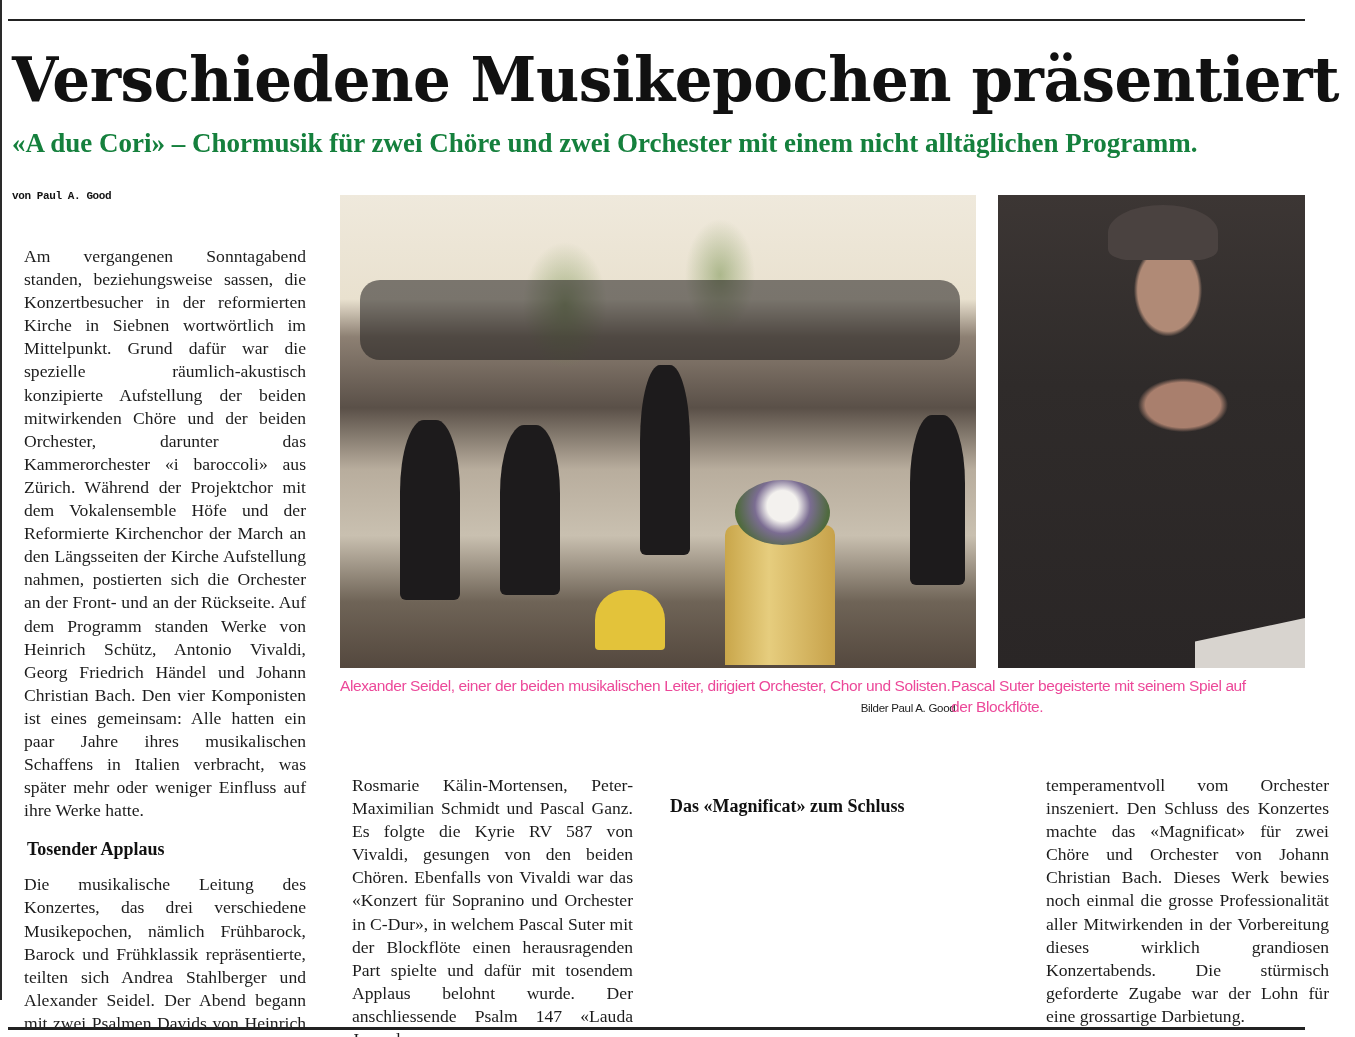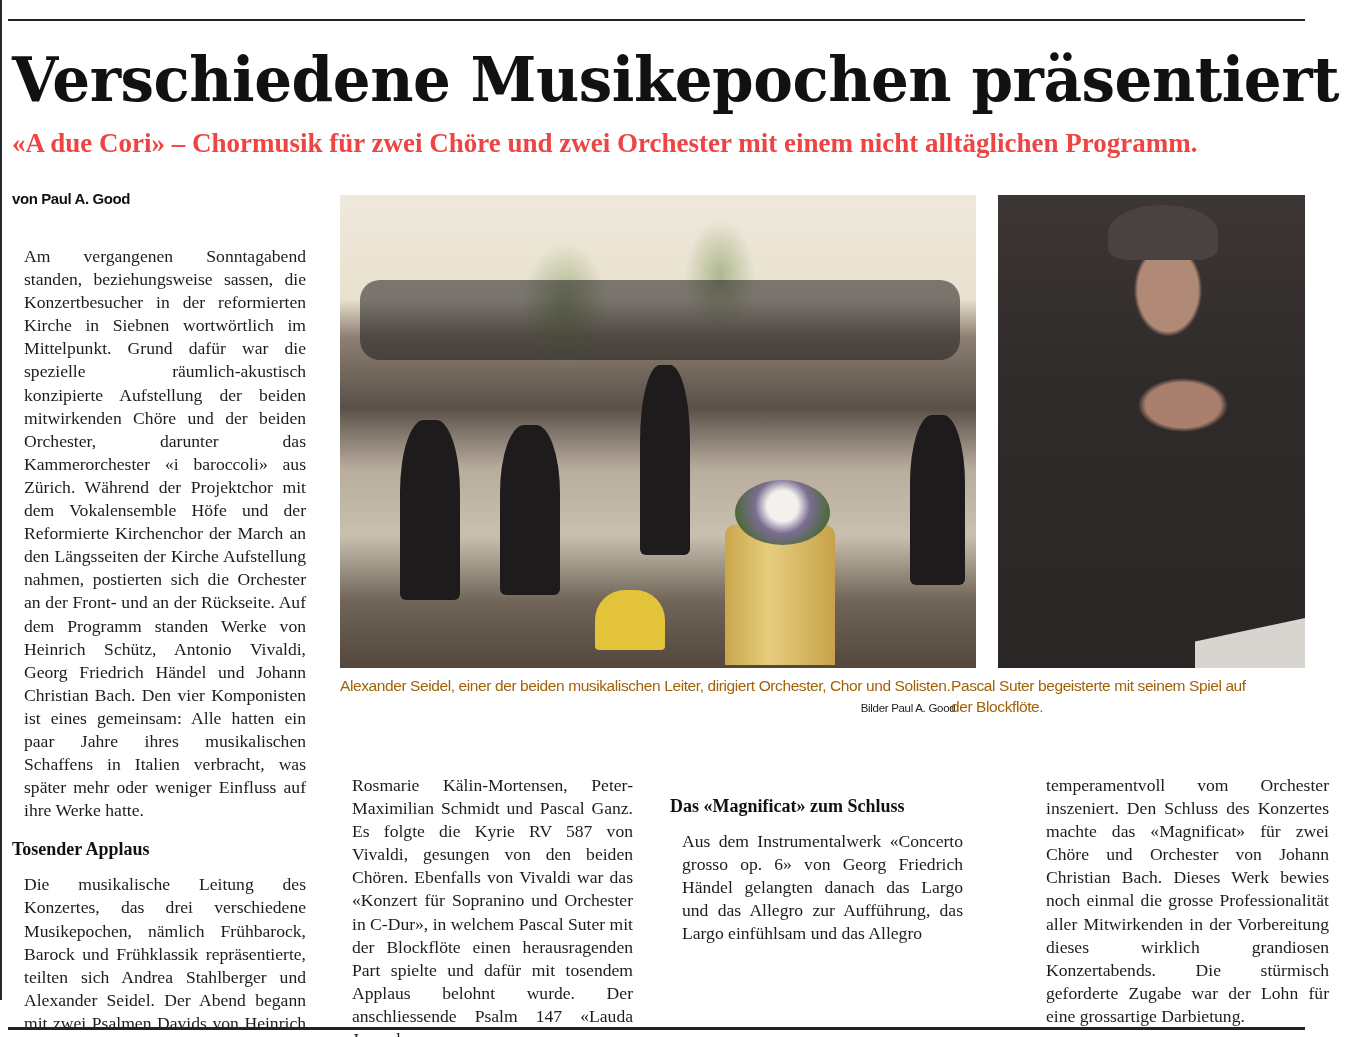--- a/index.html
+++ b/index.html
@@ -14,41 +14,41 @@
 
   .headline {
     position: absolute; left: 12px; top: 40px; margin: 0;
     font-family: "DejaVu Serif", serif; font-weight: bold;
     font-size: 62px; line-height: 80px; letter-spacing: -0.5px; color: #111;
     transform: scaleX(0.96); transform-origin: left;
     white-space: nowrap;
   }
   .subhead {
     position: absolute; left: 12px; top: 126px; margin: 0;
-    font-family: "Liberation Serif", serif; font-size: 27px; line-height: 34px; color: #ef4444;
+    font-family: "Liberation Serif", serif; font-size: 27px; line-height: 34px; color: #15803d;
     white-space: nowrap;
   }
   .byline {
     position: absolute; left: 12px; top: 190px;
-    font-family: Liberation Sans, sans-serif; font-weight: bold; font-size: 15px;
+    font-family: Liberation Mono, monospace; font-weight: bold; font-size: 11px;
     letter-spacing: -0.4px; color: #111;
   }
 
   .col {
     position: absolute;
     font-family: "Liberation Serif", serif; font-size: 17.6px; line-height: 23.1px;
     text-align: justify; color: #1c1c1c; hyphens: manual;
   }
   .col p { margin: 12px; }
   .col h3 {
     margin: 0; font-family: "Liberation Serif", serif; font-weight: bold;
     font-size: 18px; line-height: 23px; color: #111; text-align: left;
   }
   .col1 { left: 12px; top: 233px; width: 306px; }
-  .col1 h3 { margin-top: 16px; margin-bottom: 1px; }
+  .col1 h3 { margin-top: 16px; margin-bottom: 1px; margin-left: 15px; }
   .col2 { left: 340px; top: 762px; width: 305px; }
   .col3 { left: 670px; top: 762px; width: 305px; }
   .col3 h3 { margin-top: 33px; }
   .col4 { left: 1034px; top: 762px; width: 307px; }
 
   .photo {
     position: absolute; overflow: hidden;
   }
   .photo-main {
     left: 340px; top: 195px; width: 636px; height: 473px;
@@ -84,21 +84,21 @@
     transform: skewY(-12deg); transform-origin: right bottom;
   }
   .photo-side .hair {
     position: absolute; left: 110px; top: 10px; width: 110px; height: 55px; background: #4a4240;
     border-radius: 50% 50% 20% 20%;
   }
 
   .caption {
     position: absolute;
     font-family: "Liberation Sans", sans-serif; font-size: 15.5px; line-height: 21px;
-    color: #a16207; letter-spacing: -0.4px;
+    color: #ec4899; letter-spacing: -0.4px;
   }
   .caption-main { left: 340px; top: 675px; width: 636px; }
   .caption-side { left: 951px; top: 675px; width: 307px; }
   .credit {
     position: absolute; left: 840px; top: 702px; width: 136px; text-align: center;
     font-family: "Liberation Sans", sans-serif; font-size: 11.5px; color: #222; letter-spacing: -0.3px;
   }
 </style>
 </head>
 <body>
@@ -135,20 +135,19 @@
 <div class="caption caption-main">Alexander Seidel, einer der beiden musikalischen Leiter, dirigiert Orchester, Chor und Solisten.</div>
 <div class="credit">Bilder Paul A. Good</div>
 <div class="caption caption-side">Pascal Suter begeisterte mit seinem Spiel auf der Blockflöte.</div>
 
 <div class="col col2">
   <p>Rosmarie Kälin-Mortensen, Peter-Maximilian Schmidt und Pascal Ganz. Es folgte die Kyrie RV 587 von Vivaldi, gesungen von den beiden Chören. Ebenfalls von Vivaldi war das «Konzert für Sopranino und Orchester in C-Dur», in welchem Pascal Suter mit der Blockflöte einen herausragenden Part spielte und dafür mit tosendem Applaus belohnt wurde. Der anschliessende Psalm 147 «Lauda Jerusalem»</p>
 </div>
 
 <div class="col col3">
   <h3>Das «Magnificat» zum Schluss</h3>
-  <p>Aus dem Instrumentalwerk «Concerto grosso op. 6» von Georg Friedrich Händel gelangten danach das Largo und das Allegro zur Aufführung, das Largo einfühlsam und das Allegro</p>
 </div>
 
 <div class="col col4">
   <p>temperamentvoll vom Orchester inszeniert. Den Schluss des Konzertes machte das «Magnificat» für zwei Chöre und Orchester von Johann Christian Bach. Dieses Werk bewies noch einmal die grosse Professionalität aller Mitwirkenden in der Vorbereitung dieses wirklich grandiosen Konzertabends. Die stürmisch geforderte Zugabe war der Lohn für eine grossartige Darbietung.</p>
 </div>
 
 <div class="rule bottom"></div>
 
 </body></html>

